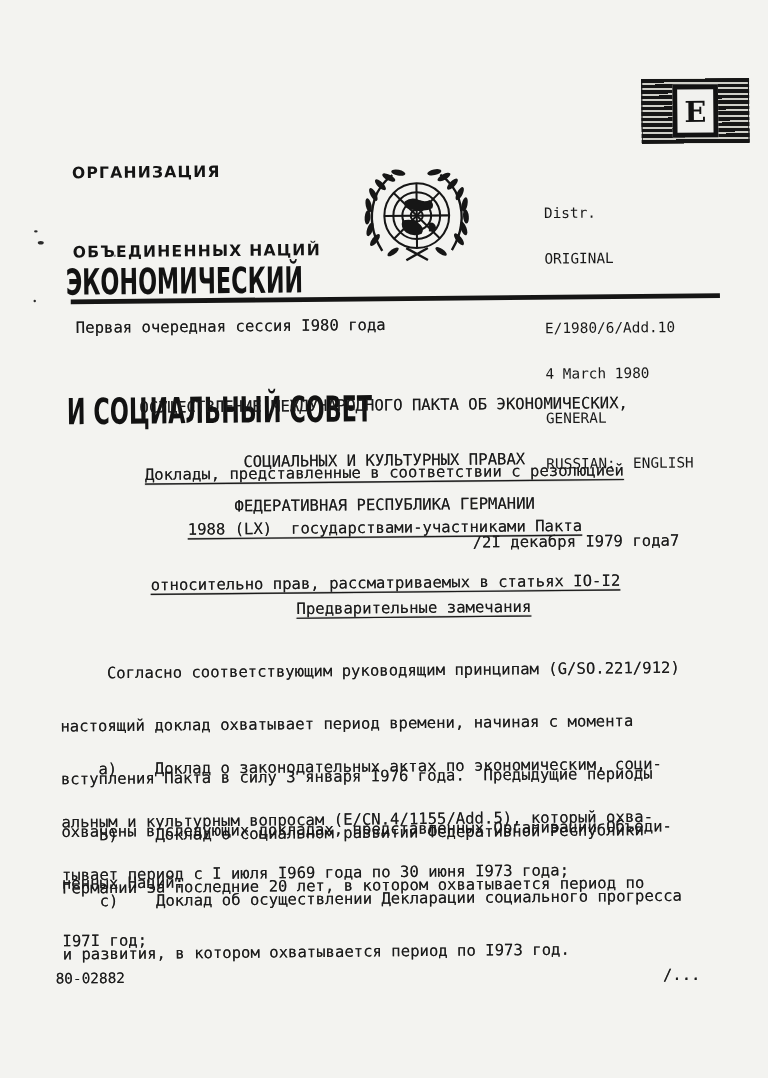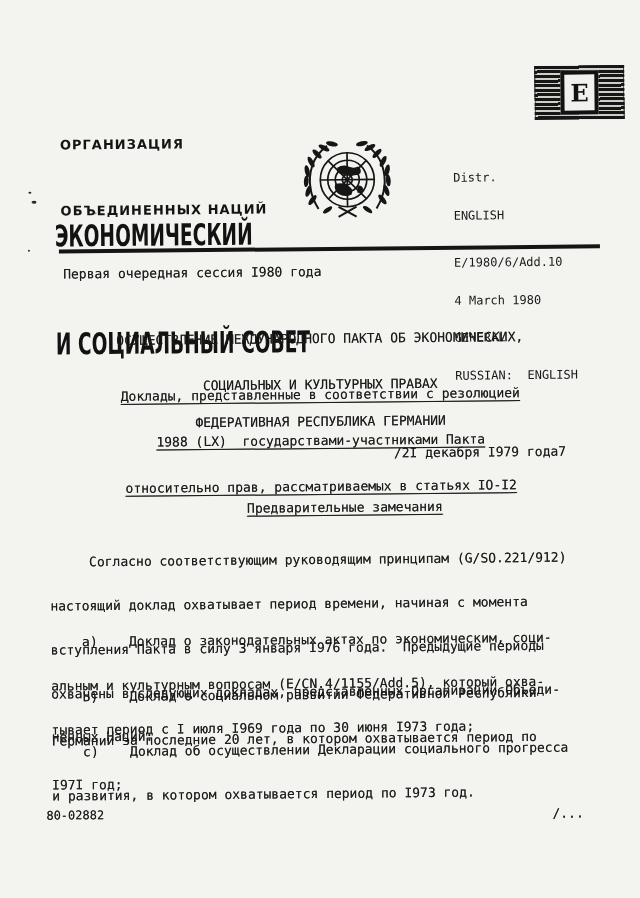--- a/index.html
+++ b/index.html
@@ -40,21 +40,21 @@
   }
   .stamp-inner{
     width:30px;height:36px;background:#f1f1ee;border:4px solid #121212;
     display:flex;align-items:center;justify-content:center;
     font-family:"DejaVu Serif",serif;font-weight:bold;font-size:24px;color:#121212;
   }
   .distr{
     position:absolute;left:455px;top:148px;
     font-size:12px;line-height:12.5px;white-space:pre;color:#191919;
   }
-  .distr .grp2{margin-top:10px;}
+  .distr .grp2{margin-top:21px;}
   .rule{
     position:absolute;left:60px;top:247px;width:541px;height:3.5px;background:#151515;
   }
   
   .t{
     position:absolute;left:0;width:640px;
     font-size:13px;line-height:14.6px;white-space:pre;color:#1b1b1b;
     text-shadow:0 0 0.5px rgba(20,20,20,0.65);
   }
   .left{padding-left:48px;text-align:left;}
@@ -137,21 +137,21 @@
         <ellipse cx="70" cy="72" rx="2.2" ry="5.5" transform="rotate(-55 70 72)"></ellipse>
       </g>
     </svg>
 
     <div class="stamp">
       <div class="stamp-inner">E</div>
     </div>
 
     <div class="distr">
       <div>Distr.</div>
-      <div>ENGLISH</div>
+      <div>ORIGINAL</div>
       <div class="grp2">E/1980/6/Add.10</div>
       <div>4 March 1980</div>
       <div>GENERAL</div>
       <div>RUSSIAN:  ENGLISH</div>
     </div>
 
     <div class="rule"></div>
 
     <div class="t session">Первая очередная сессия I980 года</div>
 

